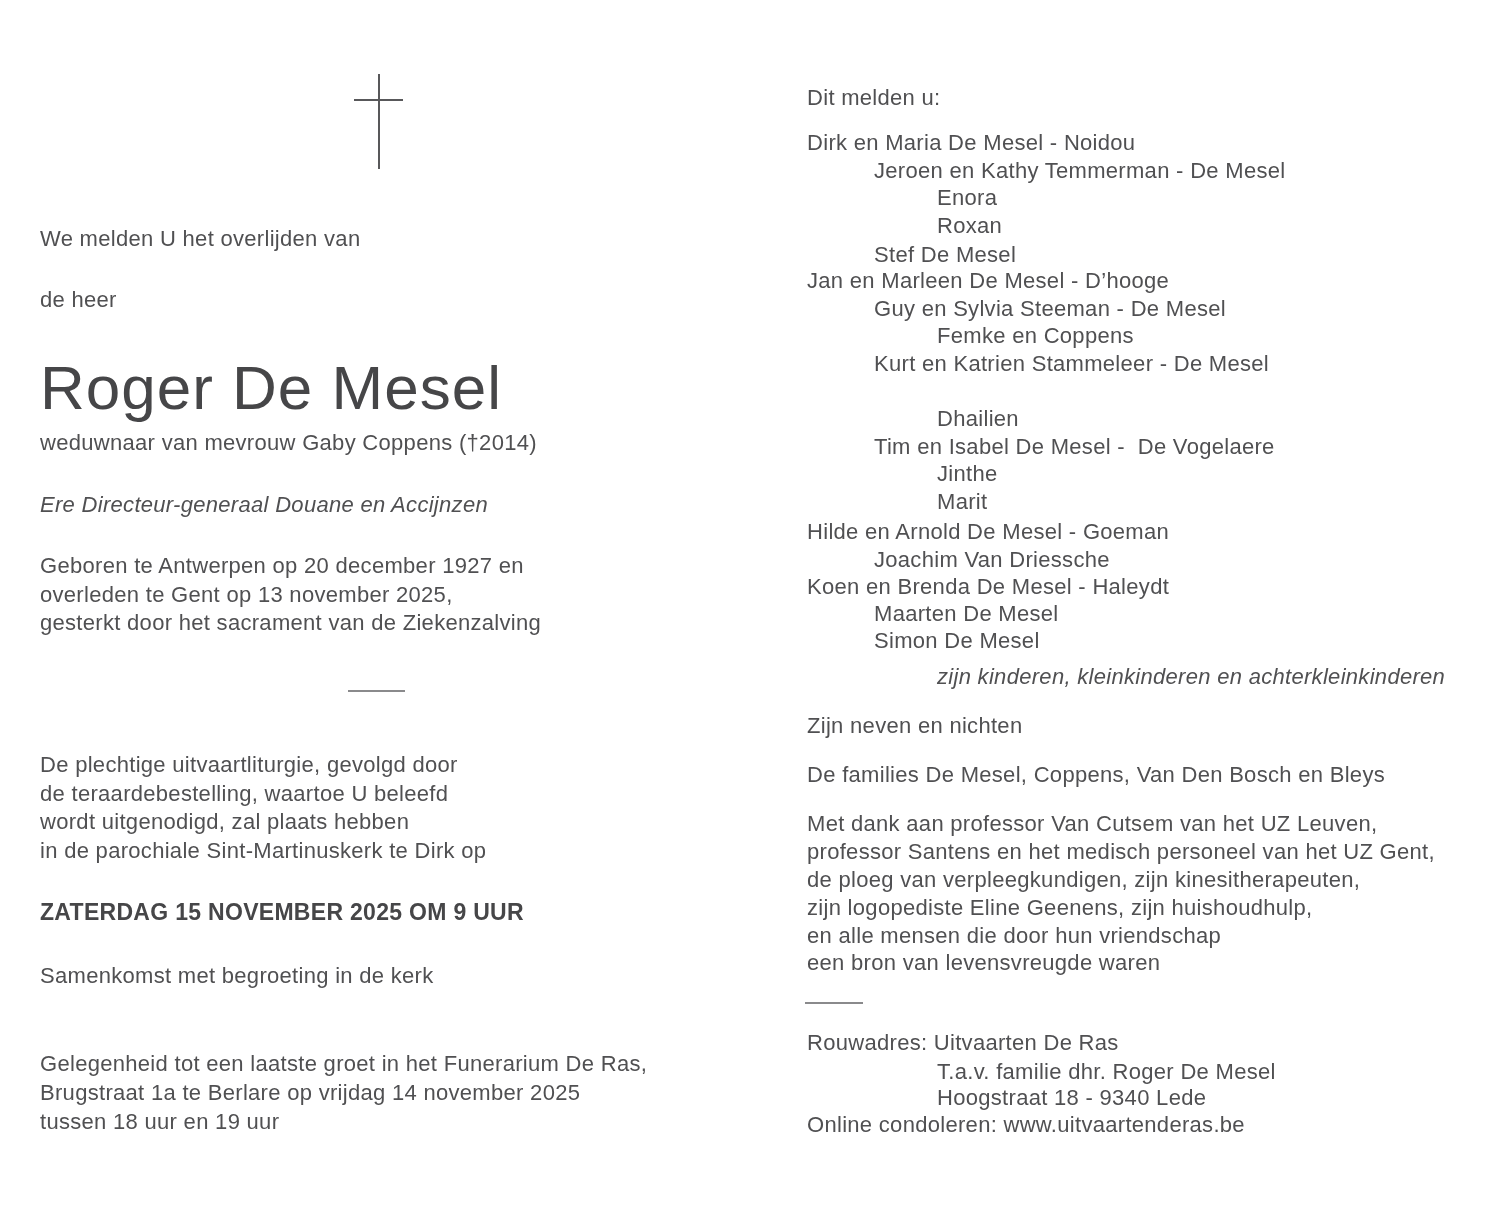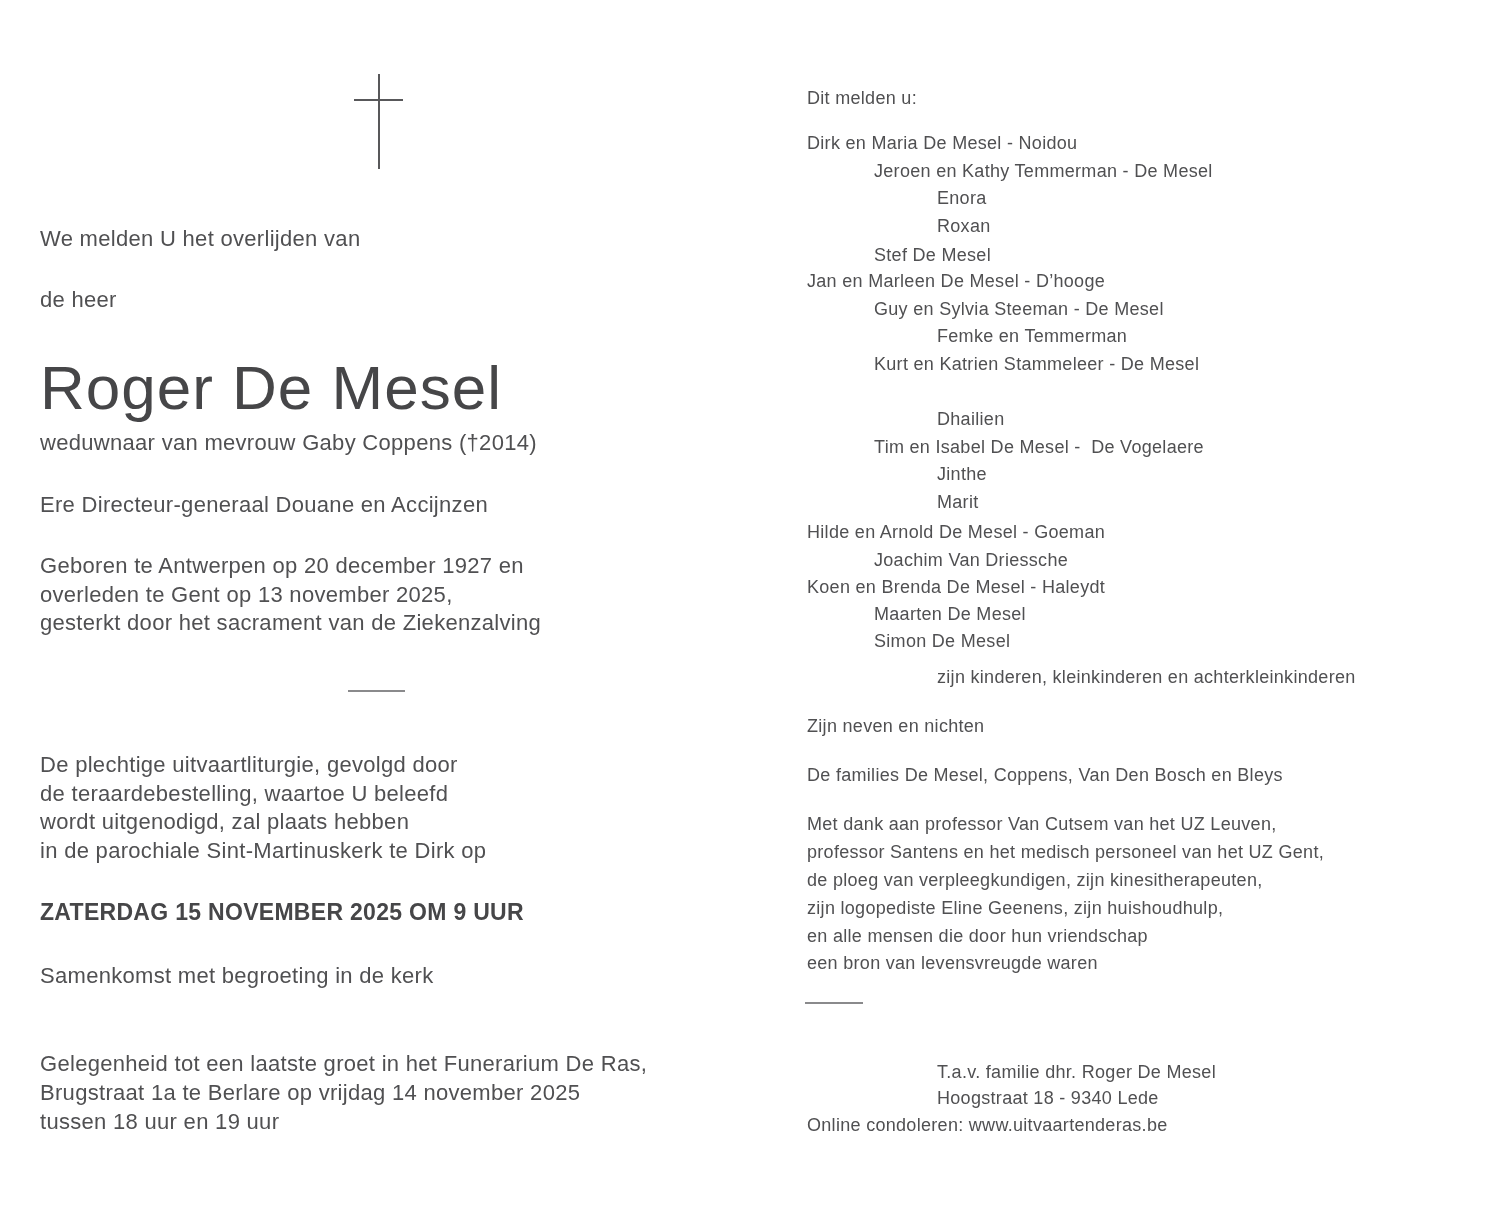--- a/index.html
+++ b/index.html
@@ -27,29 +27,29 @@
     color:var(--text);
     white-space:pre;
     letter-spacing:0.3px;
   }
   
   .r-line{
     position:absolute;
     left:807px;
     width:700px;
     text-align:left;
-    font-size:18px;
+    font-size:22px;
     line-height:28px;
     color:var(--text);
     white-space:pre;
     letter-spacing:0.3px;
   }
   .ind1{padding-left:67px;}
   .ind2{padding-left:130px;}
-  .italic{}
+  .italic{font-style:italic;}
   .deceased-name{
     font-size:62px;
     line-height:70px;
     color:var(--text-dark);
     letter-spacing:1px;
     white-space:pre;
   }
   .datetime{
     font-weight:600;
     font-size:23px;
@@ -105,21 +105,21 @@
 
   <div class="r-line" style="top:84px">Dit melden u:</div>
 
   <div class="r-line" style="top:129px">Dirk en Maria De Mesel - Noidou</div>
   <div class="r-line ind1" style="top:157px">Jeroen en Kathy Temmerman - De Mesel</div>
   <div class="r-line ind2" style="top:184px">Enora</div>
   <div class="r-line ind2" style="top:212px">Roxan</div>
   <div class="r-line ind1" style="top:241px">Stef De Mesel</div>
   <div class="r-line" style="top:267px">Jan en Marleen De Mesel - D’hooge</div>
   <div class="r-line ind1" style="top:295px">Guy en Sylvia Steeman - De Mesel</div>
-  <div class="r-line ind2" style="top:322px">Femke en Temmerman</div>
+  <div class="r-line ind2" style="top:322px">Femke en Coppens</div>
   <div class="r-line ind1" style="top:350px">Kurt en Katrien Stammeleer - De Mesel</div>
   <div class="r-line ind2" style="top:405px">Dhailien</div>
   <div class="r-line ind1" style="top:433px">Tim en Isabel De Mesel -  De Vogelaere</div>
   <div class="r-line ind2" style="top:460px">Jinthe</div>
   <div class="r-line ind2" style="top:488px">Marit</div>
   <div class="r-line" style="top:518px">Hilde en Arnold De Mesel - Goeman</div>
   <div class="r-line ind1" style="top:546px">Joachim Van Driessche</div>
   <div class="r-line" style="top:573px">Koen en Brenda De Mesel - Haleydt</div>
   <div class="r-line ind1" style="top:600px">Maarten De Mesel</div>
   <div class="r-line ind1" style="top:627px">Simon De Mesel</div>
@@ -131,17 +131,18 @@
 
   <div class="r-line" style="top:810px">Met dank aan professor Van Cutsem van het UZ Leuven,</div>
   <div class="r-line" style="top:838px">professor Santens en het medisch personeel van het UZ Gent,</div>
   <div class="r-line" style="top:866px">de ploeg van verpleegkundigen, zijn kinesitherapeuten,</div>
   <div class="r-line" style="top:894px">zijn logopediste Eline Geenens, zijn huishoudhulp,</div>
   <div class="r-line" style="top:922px">en alle mensen die door hun vriendschap</div>
   <div class="r-line" style="top:949px">een bron van levensvreugde waren</div>
 
   <div class="divider" style="left:805px;top:1002px;width:58px"></div>
 
+  <div class="r-line" style="top:1029px">Rouwadres: Uitvaarten De Ras</div>
   <div class="r-line ind2" style="top:1058px">T.a.v. familie dhr. Roger De Mesel</div>
   <div class="r-line ind2" style="top:1084px">Hoogstraat 18 - 9340 Lede</div>
   <div class="r-line" style="top:1111px">Online condoleren: www.uitvaartenderas.be</div>
 
 </div>
 
 </body></html>

